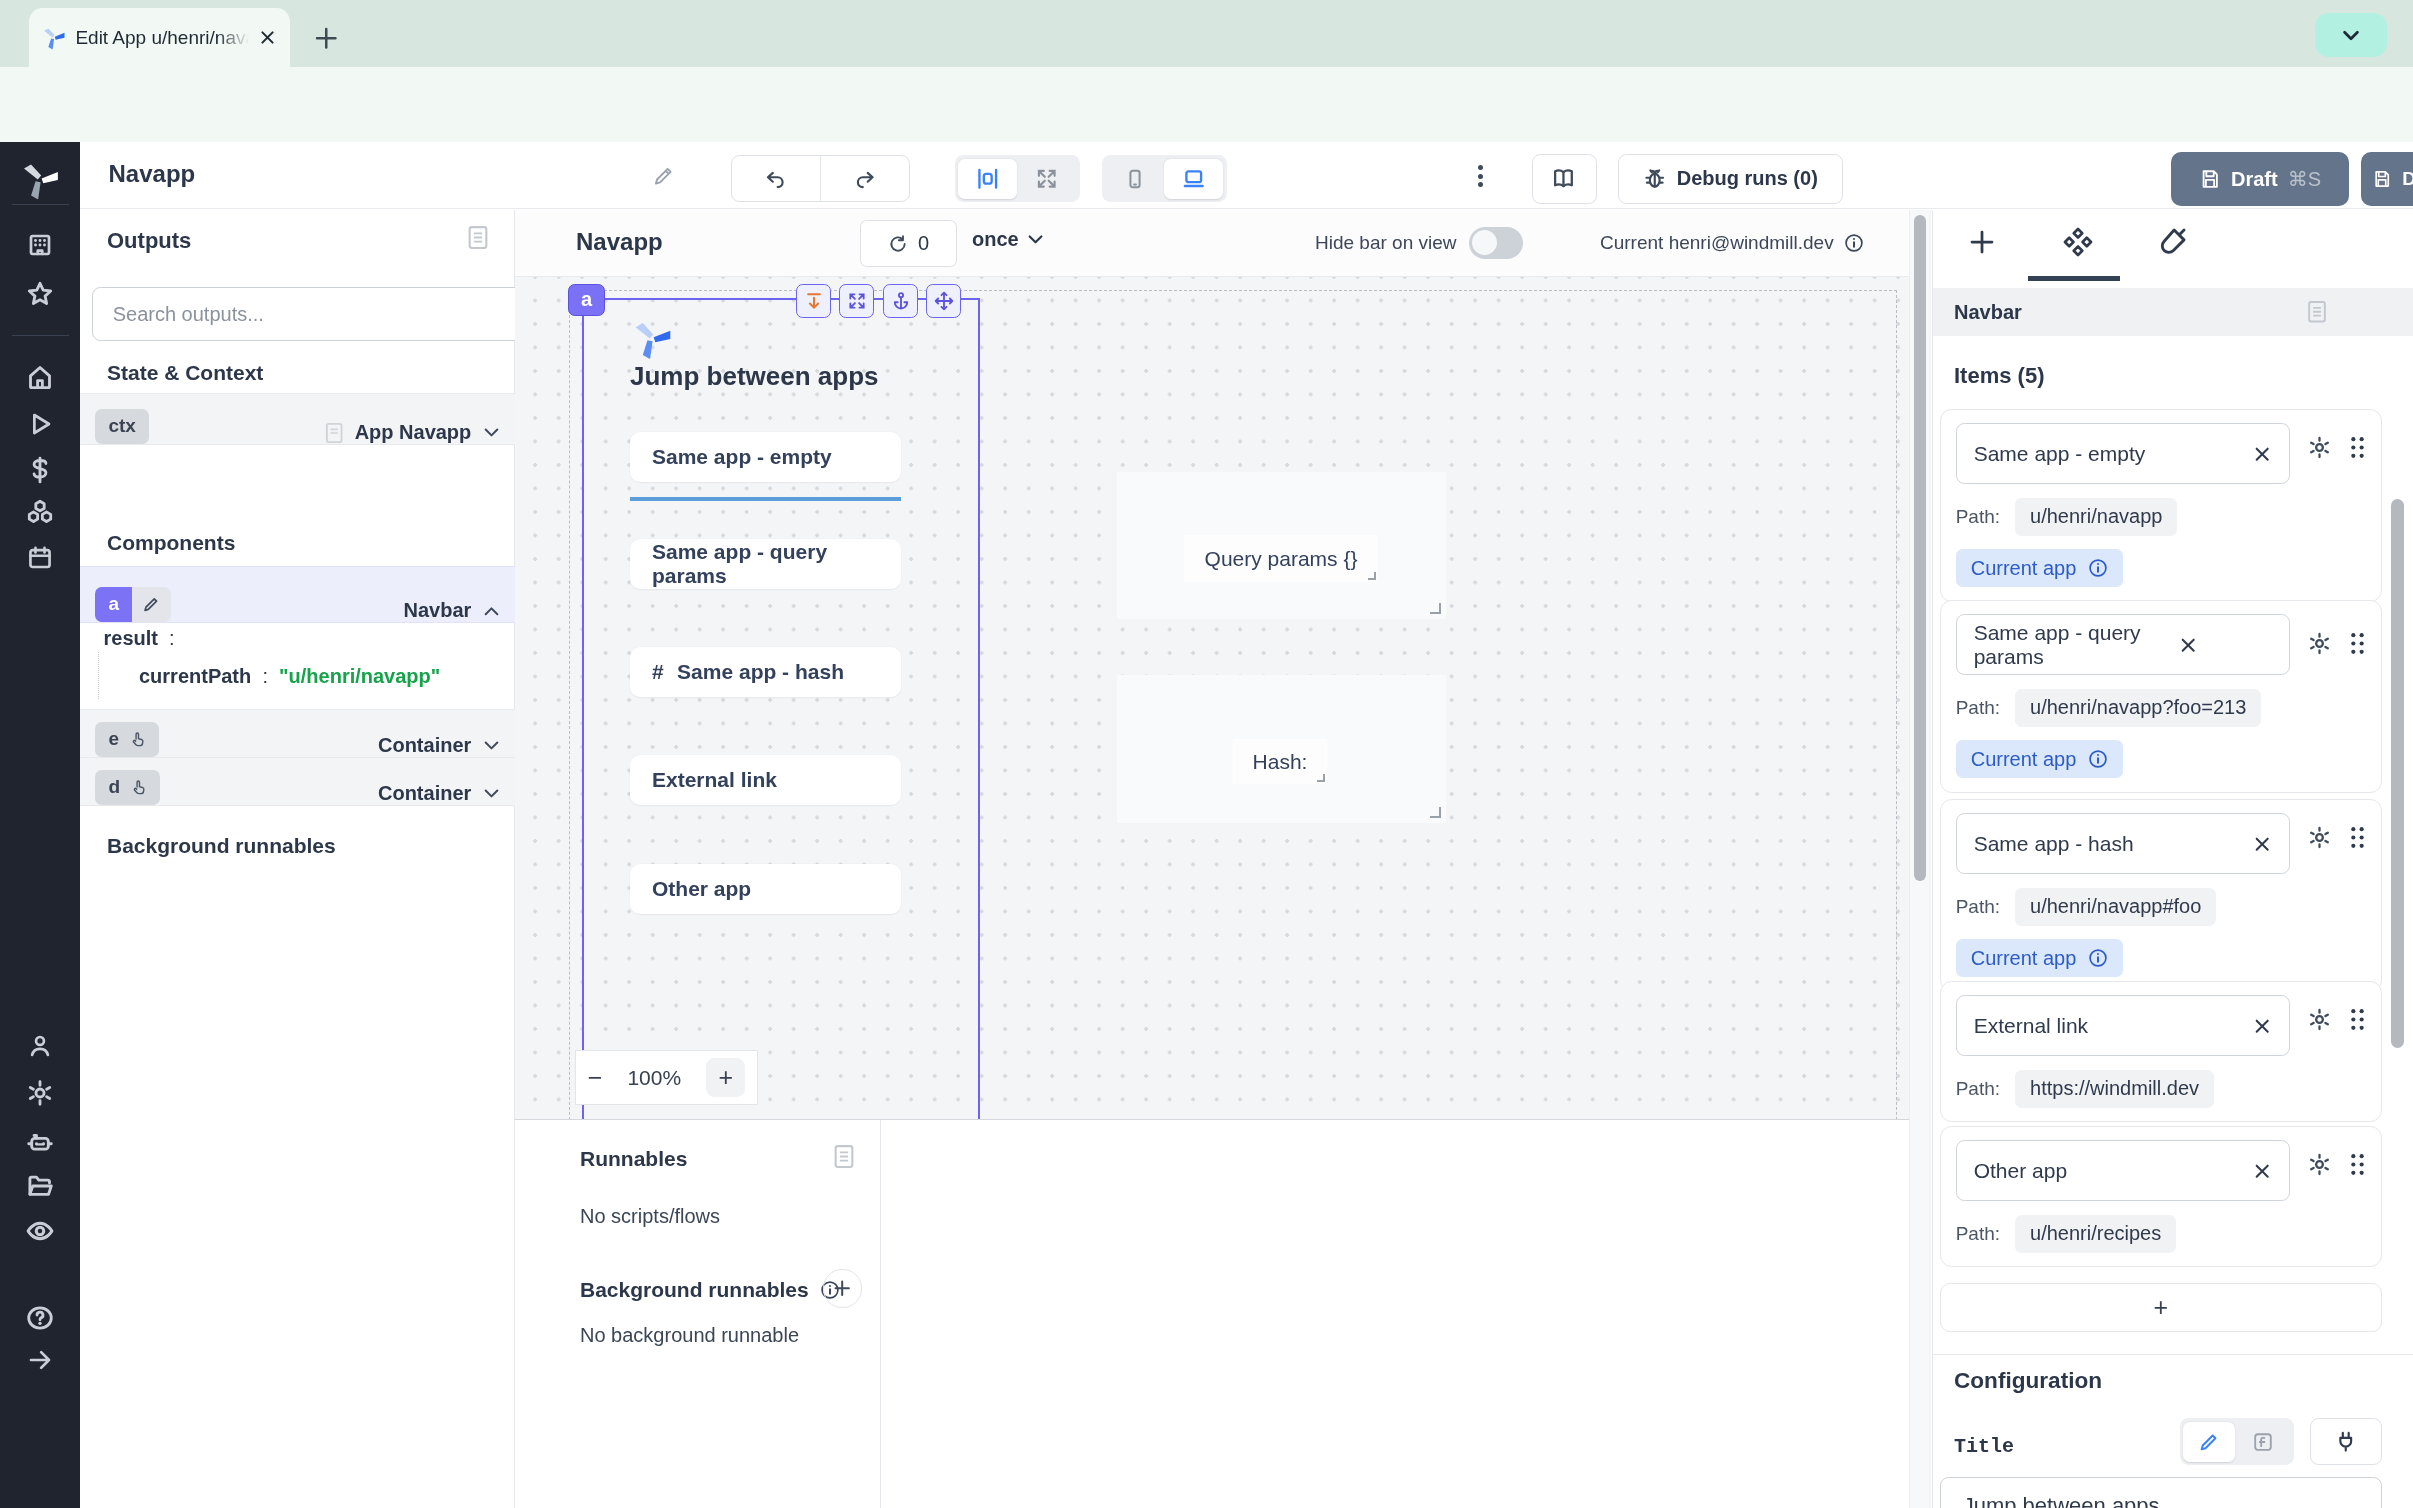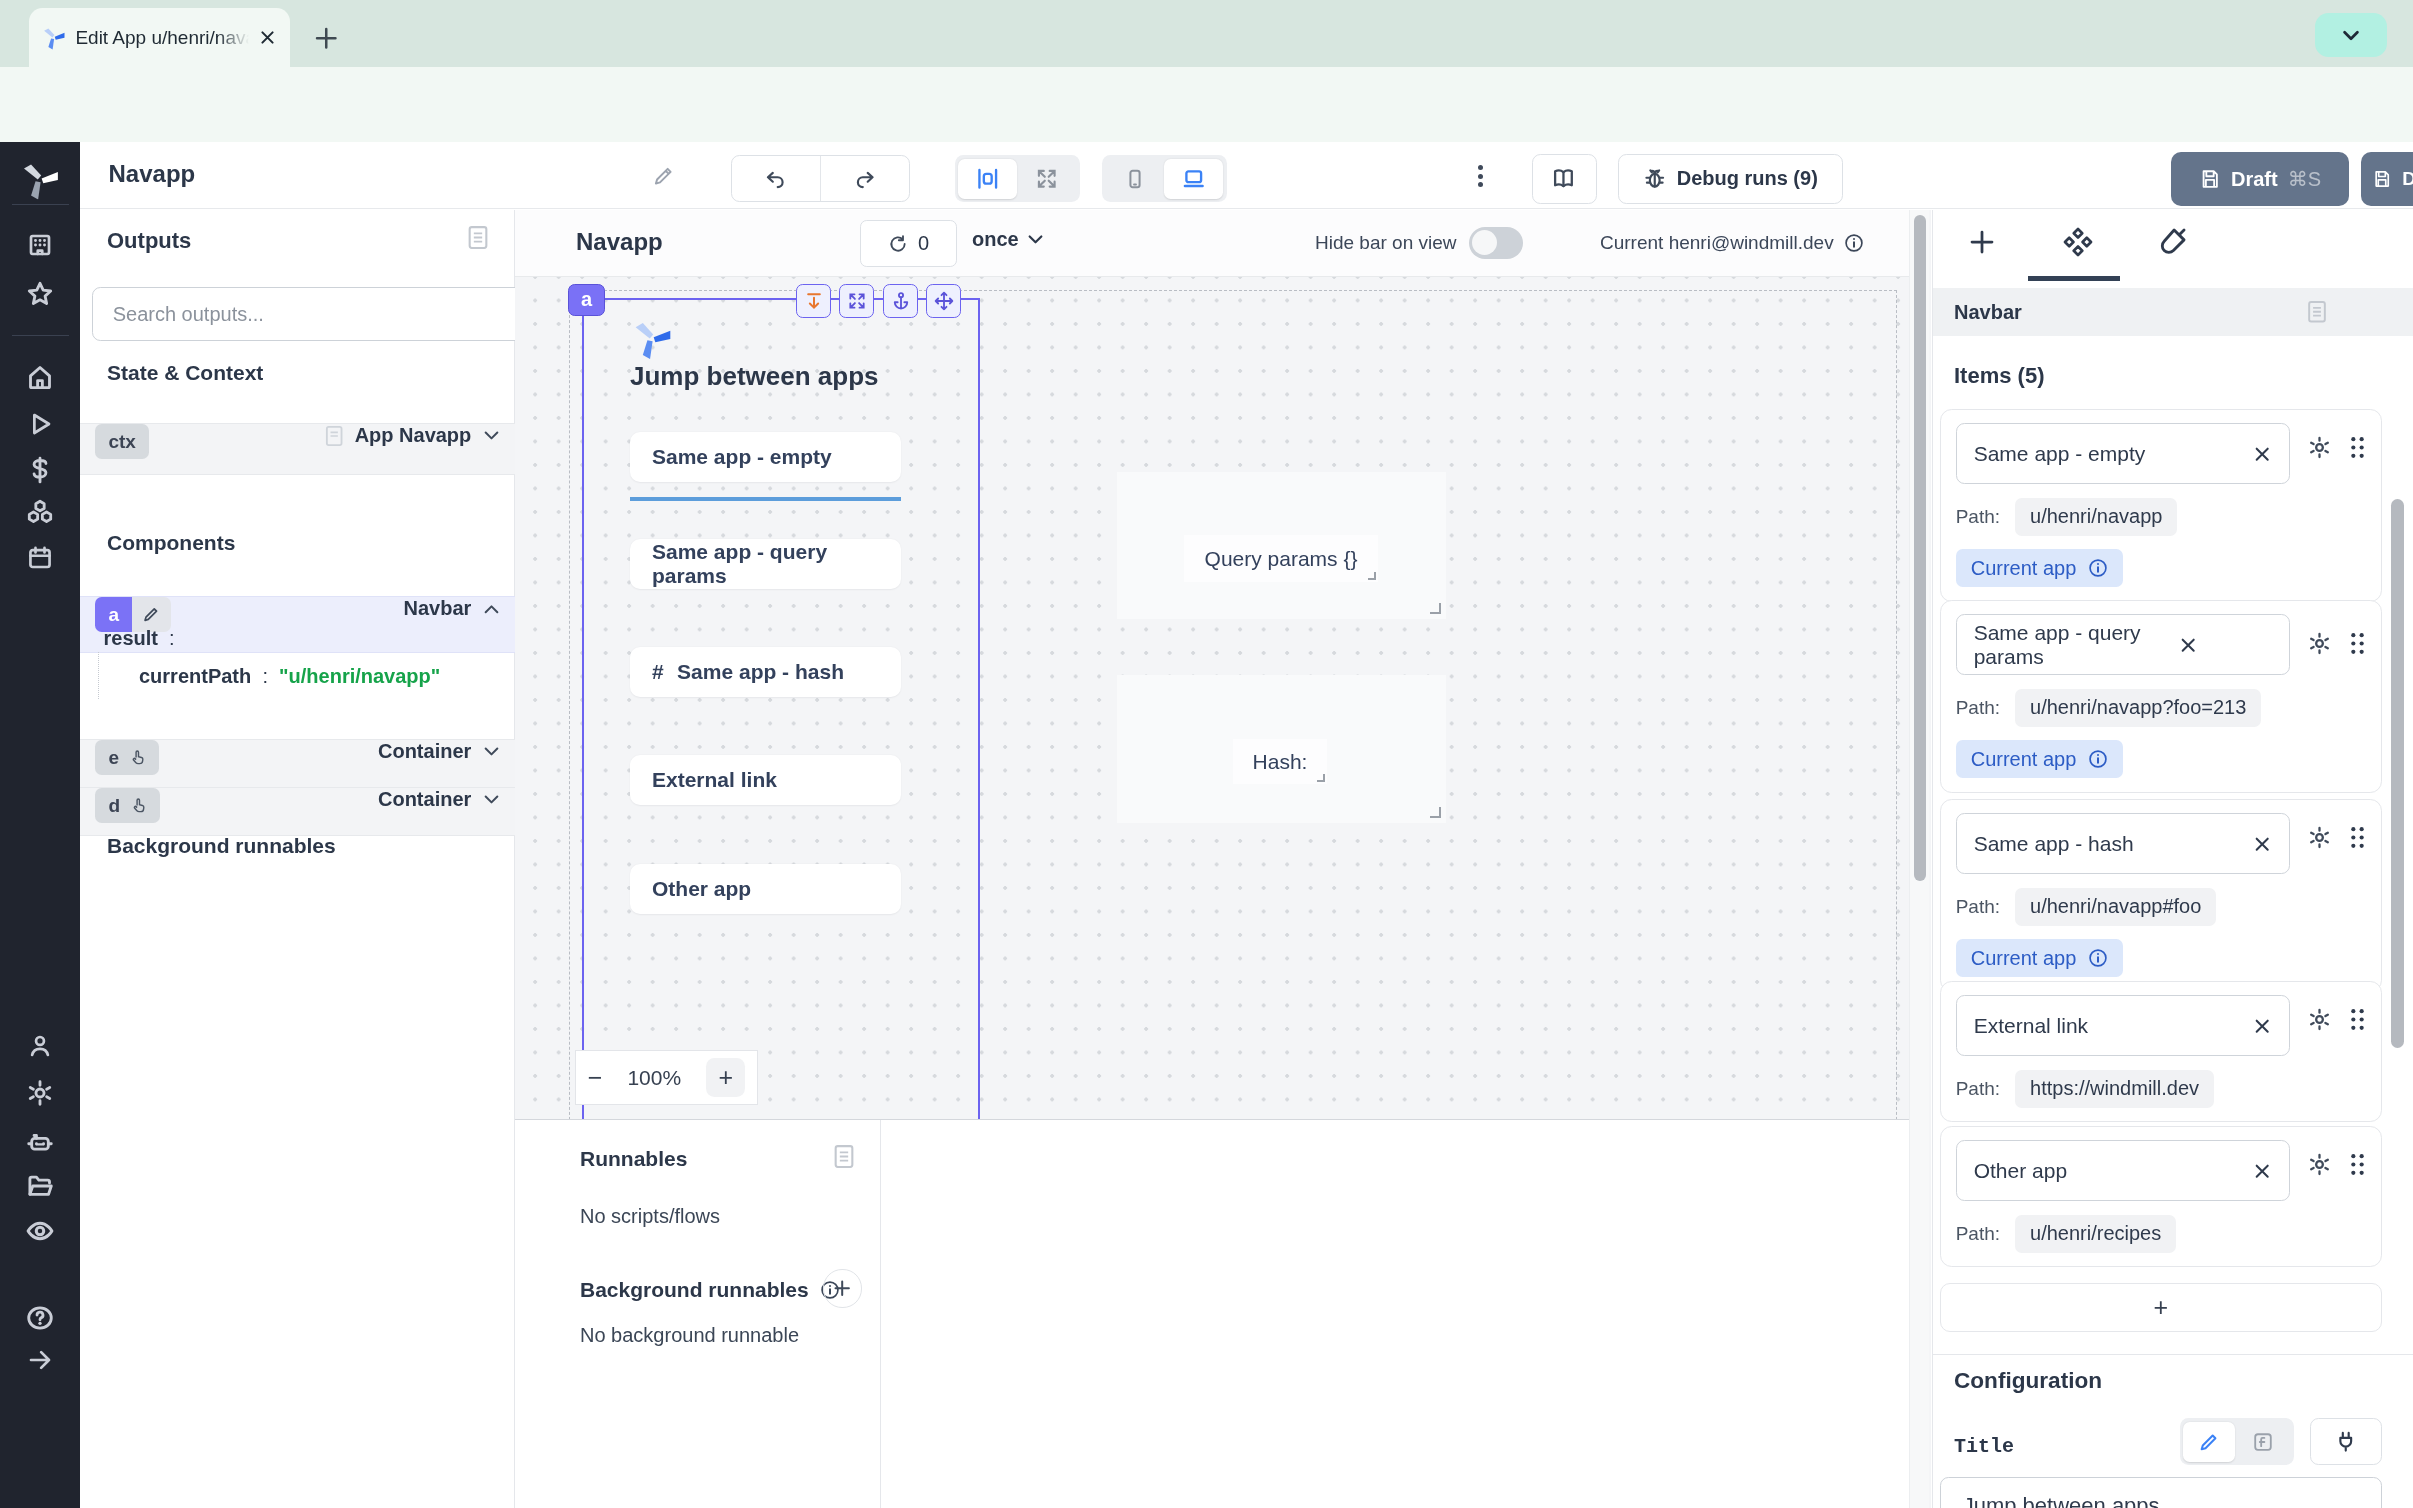--- a/index.html
+++ b/index.html
@@ -62,21 +62,21 @@
   .rail .ric{position:absolute;left:40px;transform:translate(-50%,-50%);}
   .rail-sep{position:absolute;left:11.7px;width:57px;height:0.8px;background:#3a4150;}
   .rail-ico{fill:none;stroke:#c9cdd6;stroke-width:2.4;stroke-linecap:round;stroke-linejoin:round;}
 
   
   .outputs{left:80px;top:210px;width:435px;height:1299px;background:#fff;border-right:0.8px solid #e5e7eb;}
   .panel-h{font-size:21px;font-weight:700;color:#2c3749;}
   .search-input{left:11.7px;top:77px;width:448px;height:54px;border:1.3px solid #cdd2d8;border-radius:8.4px;
     display:flex;align-items:center;padding:0 20px;font-size:20px;color:#8b929c;background:#fff;}
   .lrow{left:0;width:435px;background:#f3f4f6;border-top:0.8px solid #e7e9ec;border-bottom:0.8px solid #e7e9ec;
-    display:flex;align-items:flex-start;padding:0 15px;margin-top:30px;}
+    display:flex;align-items:flex-end;padding:0 15px;}
   .chip{background:#d6dade;border-radius:6.7px;padding:6.7px 13.4px;font-size:19px;font-weight:700;color:#3c4454;}
   .lrow-right{margin-left:auto;display:flex;align-items:center;gap:11.7px;}
   .lrow-type{font-size:20px;font-weight:700;color:#2c3749;}
   .row-a{background:#eceefc;border-color:#dfe2f8;}
   .chip-split{display:flex;border-radius:6.7px;overflow:hidden;}
   .chip-a{background:#7b72f6;color:#fff;padding:6.7px 13.4px;font-size:19px;font-weight:700;}
   .chip-tool{background:#e3e5ea;padding:6.7px 10px;display:flex;align-items:center;}
   .result-line{position:absolute;font-size:20px;color:#2c3749;font-weight:700;}
   .green{color:#16a34a;font-weight:700;}
   .tree-guide{left:18.4px;width:0;border-left:1.7px dotted #c6cad1;}
@@ -386,21 +386,21 @@
           <path d="M11 5.8v13.5"></path>
         </svg>
     </div>
     <div class="abs debug-btn">
       <span>
         <svg width="23.5" height="23.5" viewBox="0 0 24 24" class="ico-stroke">
             <ellipse cx="12" cy="13.5" rx="5" ry="6.5"></ellipse>
             <path d="M12 7a3 3 0 0 1 3-3 M12 7a3 3 0 0 0-3-3 M7 11H3.5 M7 16H4 M17 11h3.5 M20 16h-3 M9 5.5 7.5 3.5 M15 5.5l1.5-2 M12 7v13"></path>
           </svg>
       </span>
-      <span>Debug runs (9)</span>
+      <span>Debug runs (0)</span>
     </div>
     <div class="abs slate-btn draft-btn">
       <svg width="22" height="22" viewBox="0 0 24 24">
           <path d="M5 3.5h11L19.5 7v13.5h-14.5z M8 3.5V9h8V3.5 M7.5 20v-7h9v7" fill="none" stroke="#fff" stroke-width="2" stroke-linejoin="round"></path>
         </svg>
       <span>Draft</span>
       <span class="shortcut">⌘S</span>
     </div>
     <div class="abs slate-btn deploy-btn">
       <svg width="20" height="20" viewBox="0 0 24 24">

